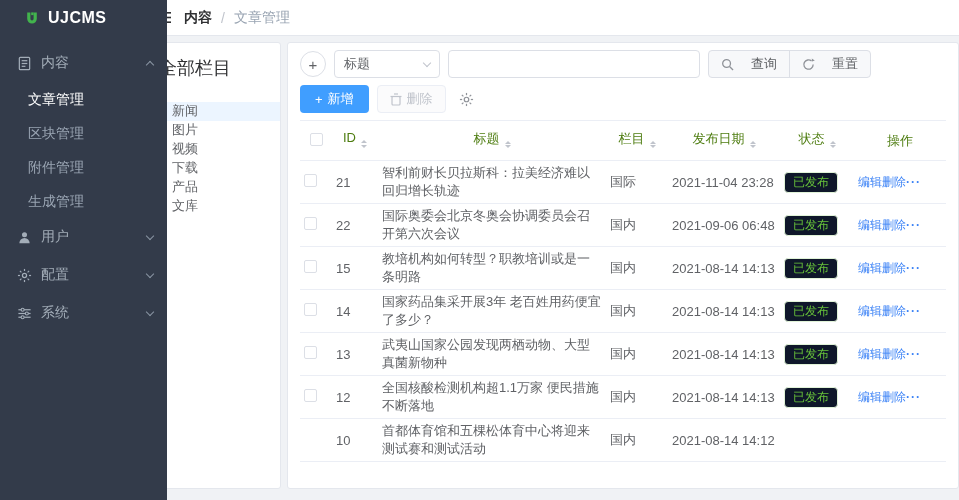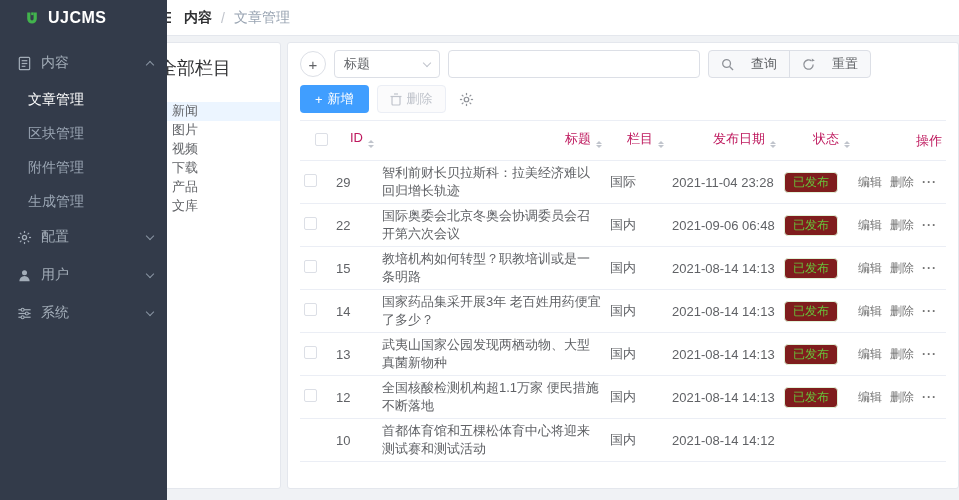--- a/index.html
+++ b/index.html
@@ -46,29 +46,29 @@
   .gbtn { display:flex; align-items:center; gap:17px; padding:0 12px; font-size:13px; color:#606266; cursor:pointer; }
   .gbtn + .gbtn { border-left:1px solid #dcdfe6; }
 
   .action-row { display:flex; align-items:center; gap:8px; height:28px; margin-top:7px; }
   .btn-primary { height:28px; background:#409eff; color:#fff; border:none; border-radius:4px; padding:0 15px; display:flex; align-items:center; gap:5px; font-size:13px; cursor:pointer; }
   .btn-disabled { height:28px; background:#fbfbfc; color:#c0c4cc; border:1px solid #ebeef5; border-radius:4px; padding:0 12px; display:flex; align-items:center; gap:5px; font-size:13px; }
   .icon-only-btn { width:26px; height:26px; display:flex; align-items:center; justify-content:center; color:#909399; cursor:pointer; }
 
   
   table { width:100%; border-collapse:collapse; margin-top:7px; font-size:13px; table-layout:fixed; }
-  th { color:#be185d; font-weight:normal; text-align:right; height:40px; border-top:1px solid #ebeef5; border-bottom:1px solid #ebeef5; padding:0 4px; }
+  th { color:#4d7c0f; font-weight:normal; text-align:center; height:40px; border-top:1px solid #ebeef5; border-bottom:1px solid #ebeef5; padding:0 4px; }
   td { height:28px; border-bottom:1px solid #ebeef5; padding:3px 4px; color:#606266; }
   .nowrap { white-space:nowrap; }
   .checkbox { width:13px; height:13px; border:1px solid #dcdfe6; border-radius:2px; background:#fff; display:inline-block; cursor:pointer; }
   .sort { display:inline-flex; flex-direction:column; margin-left:5px; vertical-align:-1px; }
   .sort .s-up { width:0; height:0; border:3.5px solid transparent; border-bottom-color:#c0c4cc; margin-bottom:1.5px; }
   .sort .s-dn { width:0; height:0; border:3.5px solid transparent; border-top-color:#c0c4cc; }
-  .badge-success { display:inline-block; background:#7f1d1d; border:1px solid #e1f3d8; color:#67c23a; border-radius:4px; padding:1px 8px; font-size:12px; white-space:nowrap; }
-  .ops { display:flex; align-items:center; gap:8px; color:#737373; font-size:12px; }
+  .badge-success { display:inline-block; background:#0f172a; border:1px solid #e1f3d8; color:#67c23a; border-radius:4px; padding:1px 8px; font-size:12px; white-space:nowrap; }
+  .ops { display:flex; align-items:center; color:#3b82f6; font-size:12px; }
   .ops span { cursor:pointer; white-space:nowrap; }
   .more-dots { letter-spacing:1px; font-weight:bold; }
 
   svg { display:block; }
 </style>
 </head>
 <body>
 
 <div class="sidebar">
   <div class="logo">
@@ -90,20 +90,30 @@
             <line x1="5" y1="11" x2="9" y2="11" stroke="#a3adb8" stroke-width="1.3"></line>
           </svg>
         </span>
         <span class="mlabel">内容</span>
         <span class="chev up"></span>
       </div>
       <div class="menu-sub active">文章管理</div>
       <div class="menu-sub">区块管理</div>
       <div class="menu-sub">附件管理</div>
       <div class="menu-sub">生成管理</div>
+      <div class="menu-top">
+        <span class="micon">
+          <svg width="15" height="15" viewBox="0 0 16 16">
+            <circle cx="8" cy="5" r="2.7" fill="#a3adb8"></circle>
+            <path d="M2.5 14 a5.5 5.5 0 0 1 11 0 Z" fill="#a3adb8"></path>
+          </svg>
+        </span>
+        <span class="mlabel">用户</span>
+        <span class="chev"></span>
+      </div>
       <div class="menu-top">
         <span class="micon">
           <svg width="15" height="15" viewBox="0 0 16 16">
             <circle cx="8" cy="8" r="2.2" fill="none" stroke="#a3adb8" stroke-width="1.3"></circle>
             <g stroke="#a3adb8" stroke-width="1.3">
               <line x1="8" y1="1" x2="8" y2="3.2"></line>
               <line x1="8" y1="12.8" x2="8" y2="15"></line>
               <line x1="1" y1="8" x2="3.2" y2="8"></line>
               <line x1="12.8" y1="8" x2="15" y2="8"></line>
               <line x1="3.1" y1="3.1" x2="4.7" y2="4.7"></line>
@@ -112,30 +122,20 @@
               <line x1="4.7" y1="11.3" x2="3.1" y2="12.9"></line>
             </g>
           </svg>
         </span>
         <span class="mlabel">配置</span>
         <span class="chev"></span>
       </div>
       <div class="menu-top">
         <span class="micon">
           <svg width="15" height="15" viewBox="0 0 16 16">
-            <circle cx="8" cy="5" r="2.7" fill="#a3adb8"></circle>
-            <path d="M2.5 14 a5.5 5.5 0 0 1 11 0 Z" fill="#a3adb8"></path>
-          </svg>
-        </span>
-        <span class="mlabel">用户</span>
-        <span class="chev"></span>
-      </div>
-      <div class="menu-top">
-        <span class="micon">
-          <svg width="15" height="15" viewBox="0 0 16 16">
             <g stroke="#a3adb8" stroke-width="1.3">
               <line x1="1.5" y1="4" x2="14.5" y2="4"></line>
               <line x1="1.5" y1="8" x2="14.5" y2="8"></line>
               <line x1="1.5" y1="12" x2="14.5" y2="12"></line>
             </g>
             <circle cx="6" cy="4" r="1.6" fill="#333b4a" stroke="#a3adb8" stroke-width="1.2"></circle>
             <circle cx="10.5" cy="8" r="1.6" fill="#333b4a" stroke="#a3adb8" stroke-width="1.2"></circle>
             <circle cx="6" cy="12" r="1.6" fill="#333b4a" stroke="#a3adb8" stroke-width="1.2"></circle>
           </svg>
         </span>
@@ -278,21 +278,21 @@
           <th><span>状态</span><span class="sort">
               <i class="s-up"></i>
               <i class="s-dn"></i>
             </span></th>
           <th><span>操作</span></th>
         </tr>
       </thead>
     <tbody>
         <tr>
           <td><span class="checkbox"></span></td>
-          <td>29</td>
+          <td>21</td>
           <td>智利前财长贝拉斯科：拉美经济难以回归增长轨迹</td>
           <td>国际</td>
           <td class="nowrap">2021-11-04 23:28</td>
           <td><span class="badge-success">已发布</span></td>
           <td>
             <span class="ops">
               <span>编辑</span>
               <span>删除</span>
               <span class="more-dots">···</span>
             </span>

